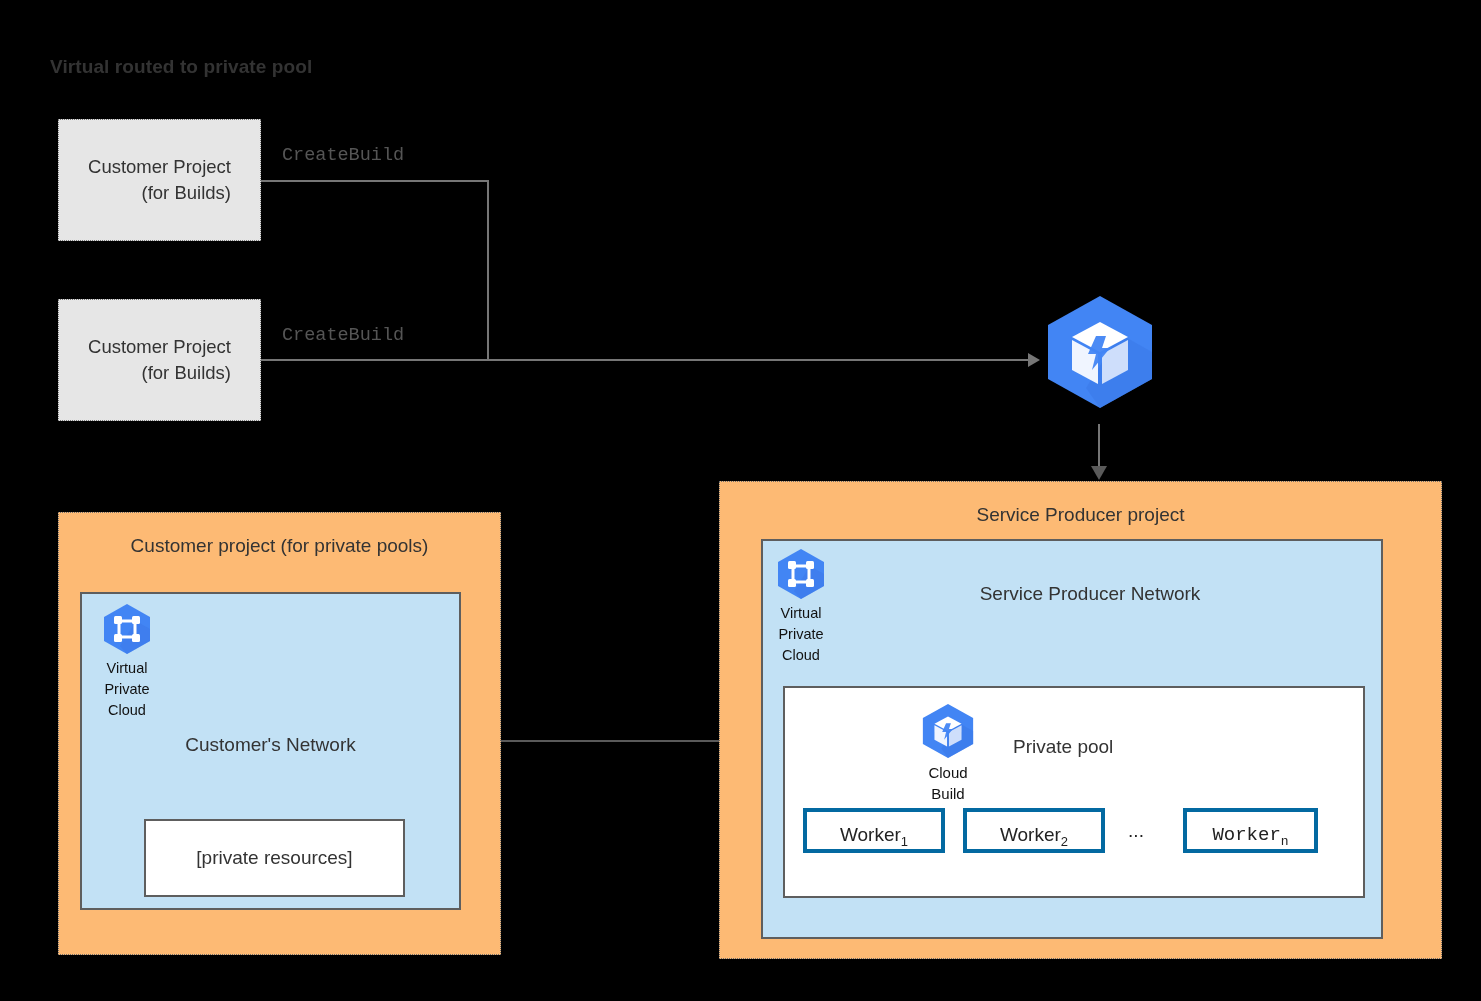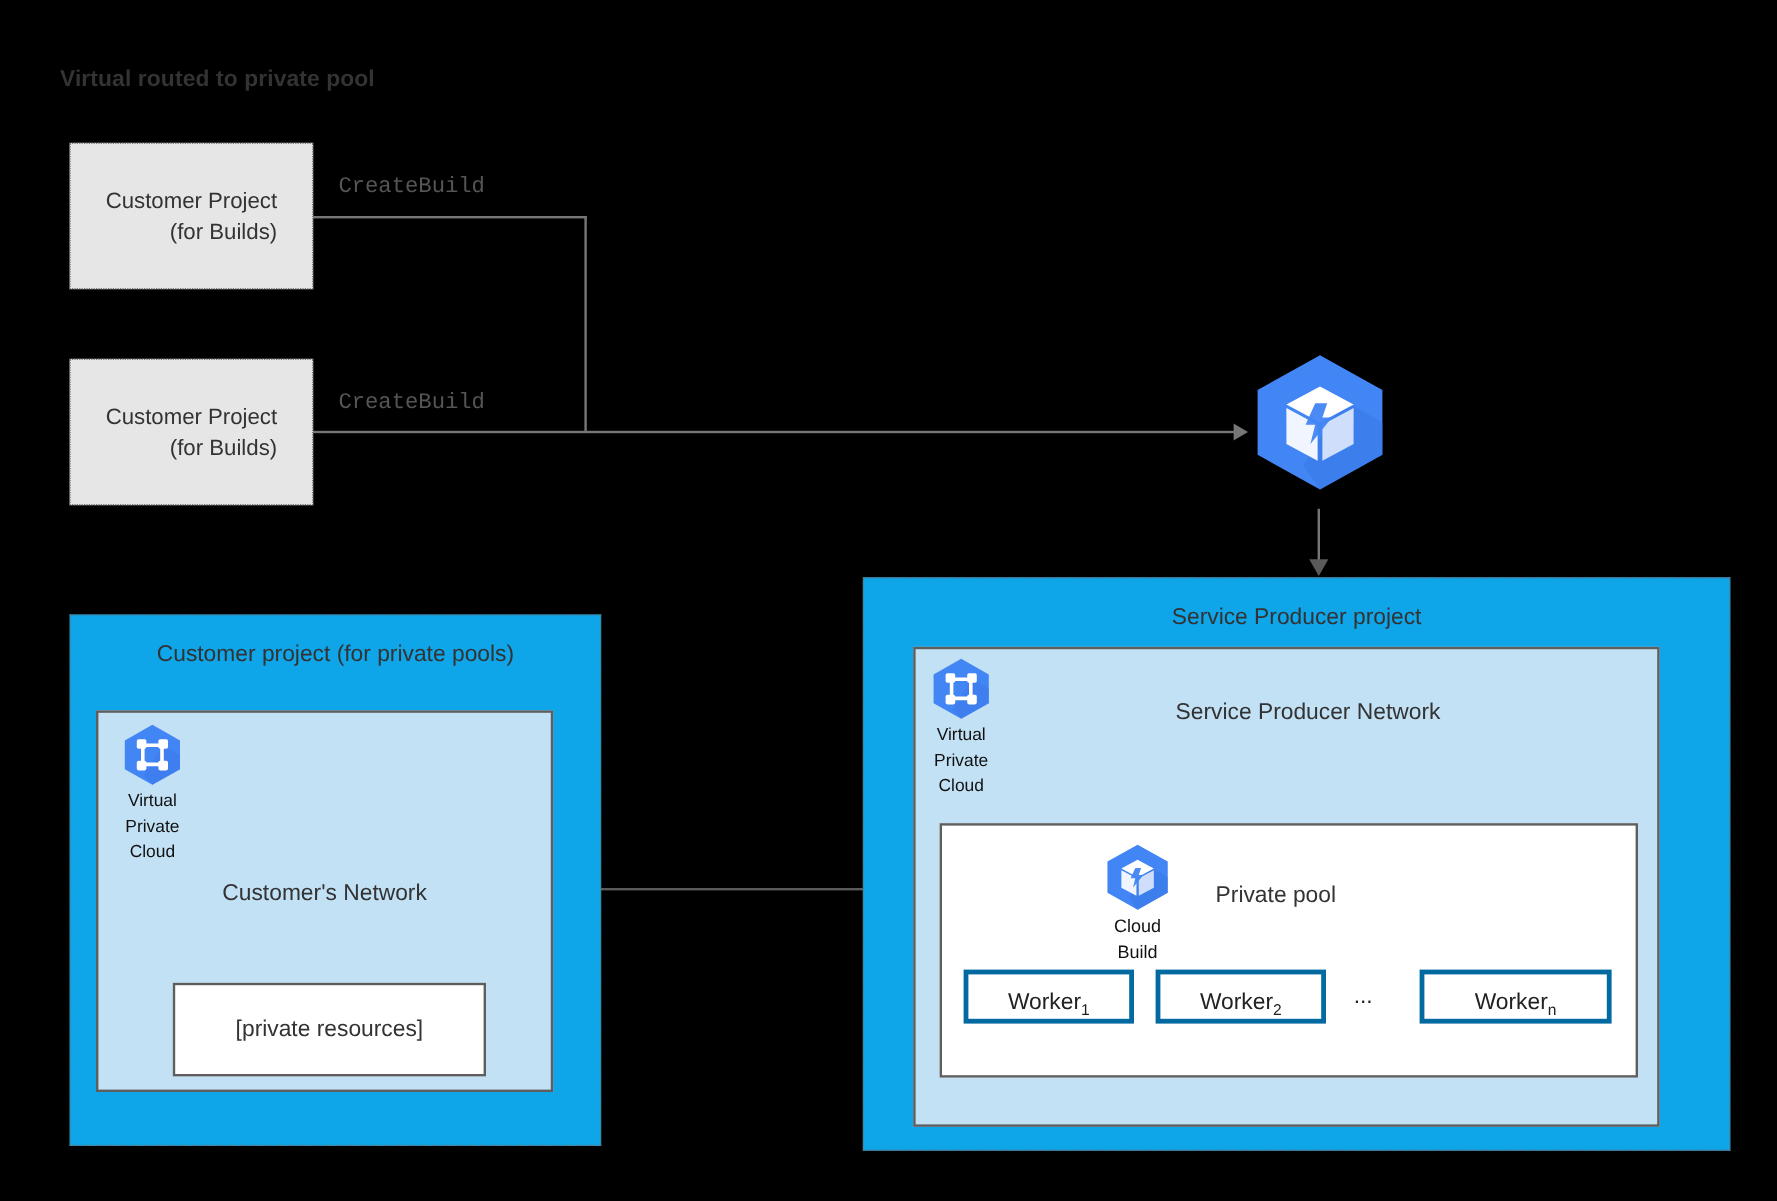--- a/index.html
+++ b/index.html
@@ -102,21 +102,21 @@
   .arrow-right-head {
     width: 0; height: 0;
     border-top: 9px solid transparent;
     border-bottom: 9px solid transparent;
     border-left: 16px solid #5A5A5A;
     left: 746px; top: 732px;
   }
 
   
   .project-container {
-    background: #0ea5e9;
+    background: #fdba74;
     border: 1px dotted #6E6E6E;
   }
   .customer-pools-container { left: 58px; top: 500px; width: 443px; height: 443px; margin-top: 12px; }
   .service-producer-container { left: 719px; top: 481px; width: 723px; height: 478px; }
 
   .container-title {
     position: absolute;
     left: 0; right: 0;
     text-align: center;
     font-size: 19px;
@@ -207,21 +207,21 @@
     border: 4px solid #0369a1;
     display: flex;
     align-items: flex-end;
     justify-content: center;
     font-size: 19px;
     color: #222222;
     box-sizing: border-box;
   }
   .worker-1 { width: 142px; }
   .worker-2 { width: 142px; margin-left: 18px; }
-  .worker-n { width: 160px; margin-left: 16px; }
+  .worker-n { width: 135px; margin-left: 16px; font-family: Liberation Mono, monospace; }
   .worker-ellipsis {
     width: 62px;
     text-align: center;
     font-size: 19px;
     color: #222222;
   }
   .worker-box sub { font-size: 13px; }
 
   
   .icon-hex-sm { display: block; margin: 0 auto; }

